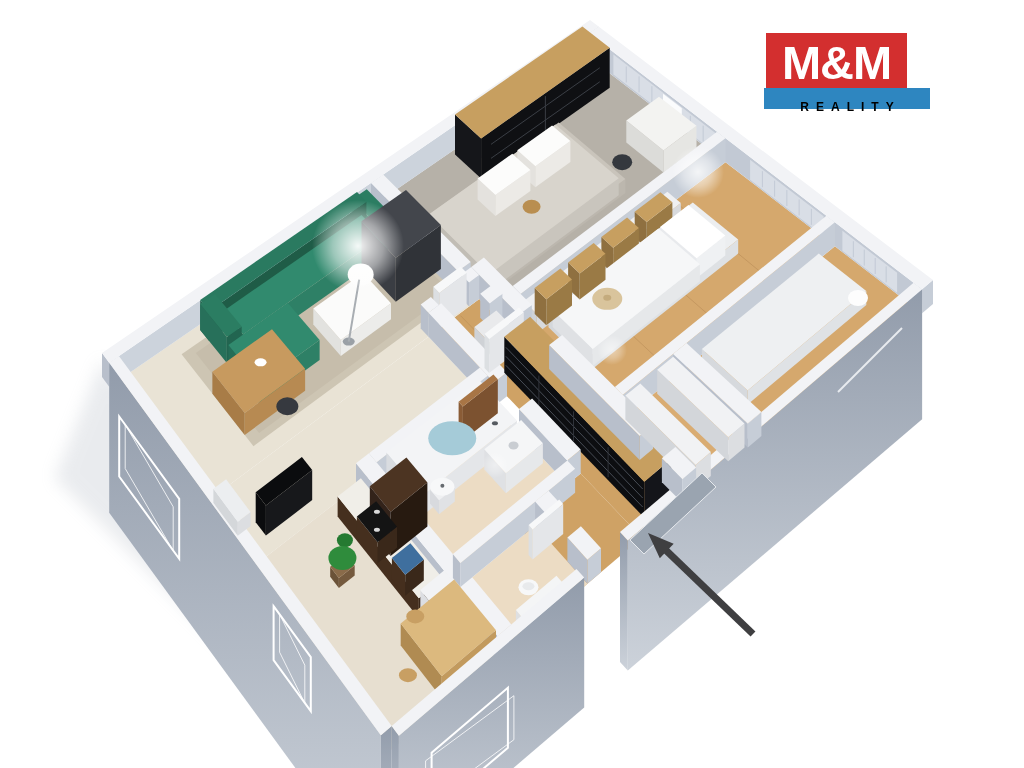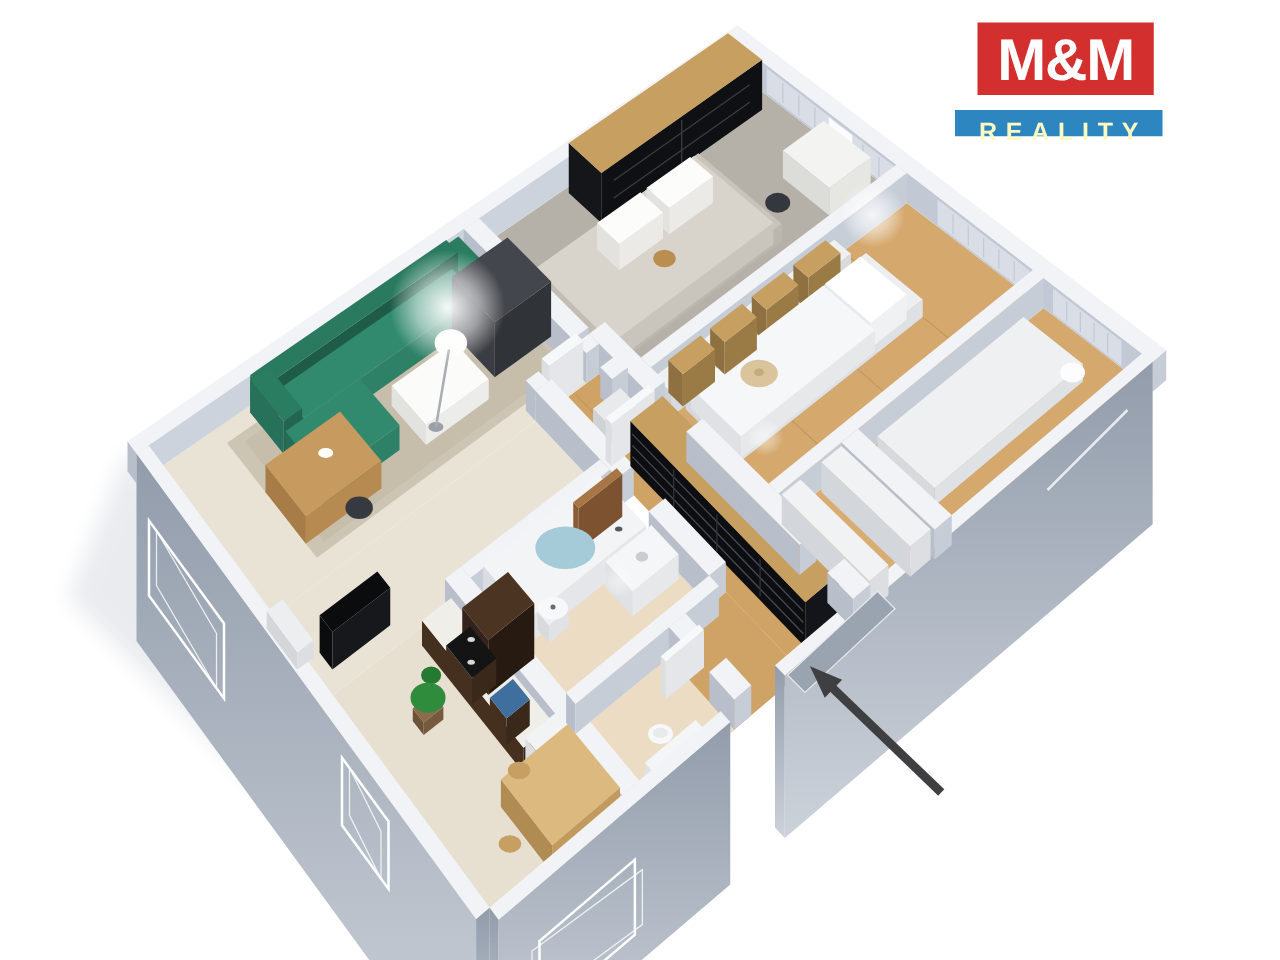--- a/index.html
+++ b/index.html
@@ -1,24 +1,24 @@
 <!DOCTYPE html>
 <html><head>
 <meta charset="utf-8">
 <style>
   html,body{margin:0;padding:0;background:#fff;}
   #stage{position:relative;width:1024px;height:768px;background:#ffffff;overflow:hidden;
          font-family:"Liberation Sans",sans-serif;}
   #scene{position:absolute;left:0;top:0;}
   .logo{position:absolute;display:flex;align-items:center;justify-content:center;}
-  #logo-top{left:766px;top:18px;width:141px;height:58px;margin-left:16px;}
+  #logo-top{left:766px;top:33px;width:141px;height:58px;}
   #logo-top span{color:#fff;font-weight:bold;font-size:47px;letter-spacing:-1px;
                  font-family:"Liberation Sans",sans-serif;}
   #logo-bottom{left:764px;top:88px;width:166px;height:21px;}
-  #logo-bottom span{color:#fef9c3;font-weight:bold;font-size:20px;letter-spacing:7px;text-indent:7px;margin-top:16px;}
+  #logo-bottom span{color:#000000;font-weight:bold;font-size:12px;letter-spacing:7px;text-indent:7px;margin-top:16px;}
 </style>
 </head>
 <body>
 
 <div id="stage">
   <svg id="scene" width="1024" height="768" viewBox="0 0 1024 768" xmlns="http://www.w3.org/2000/svg">
     <defs>
       <linearGradient id="extg" x1="0" y1="0" x2="0" y2="1">
         <stop offset="0" stop-color="#929cab"></stop>
           <stop offset="1" stop-color="#ccd2da"></stop>

